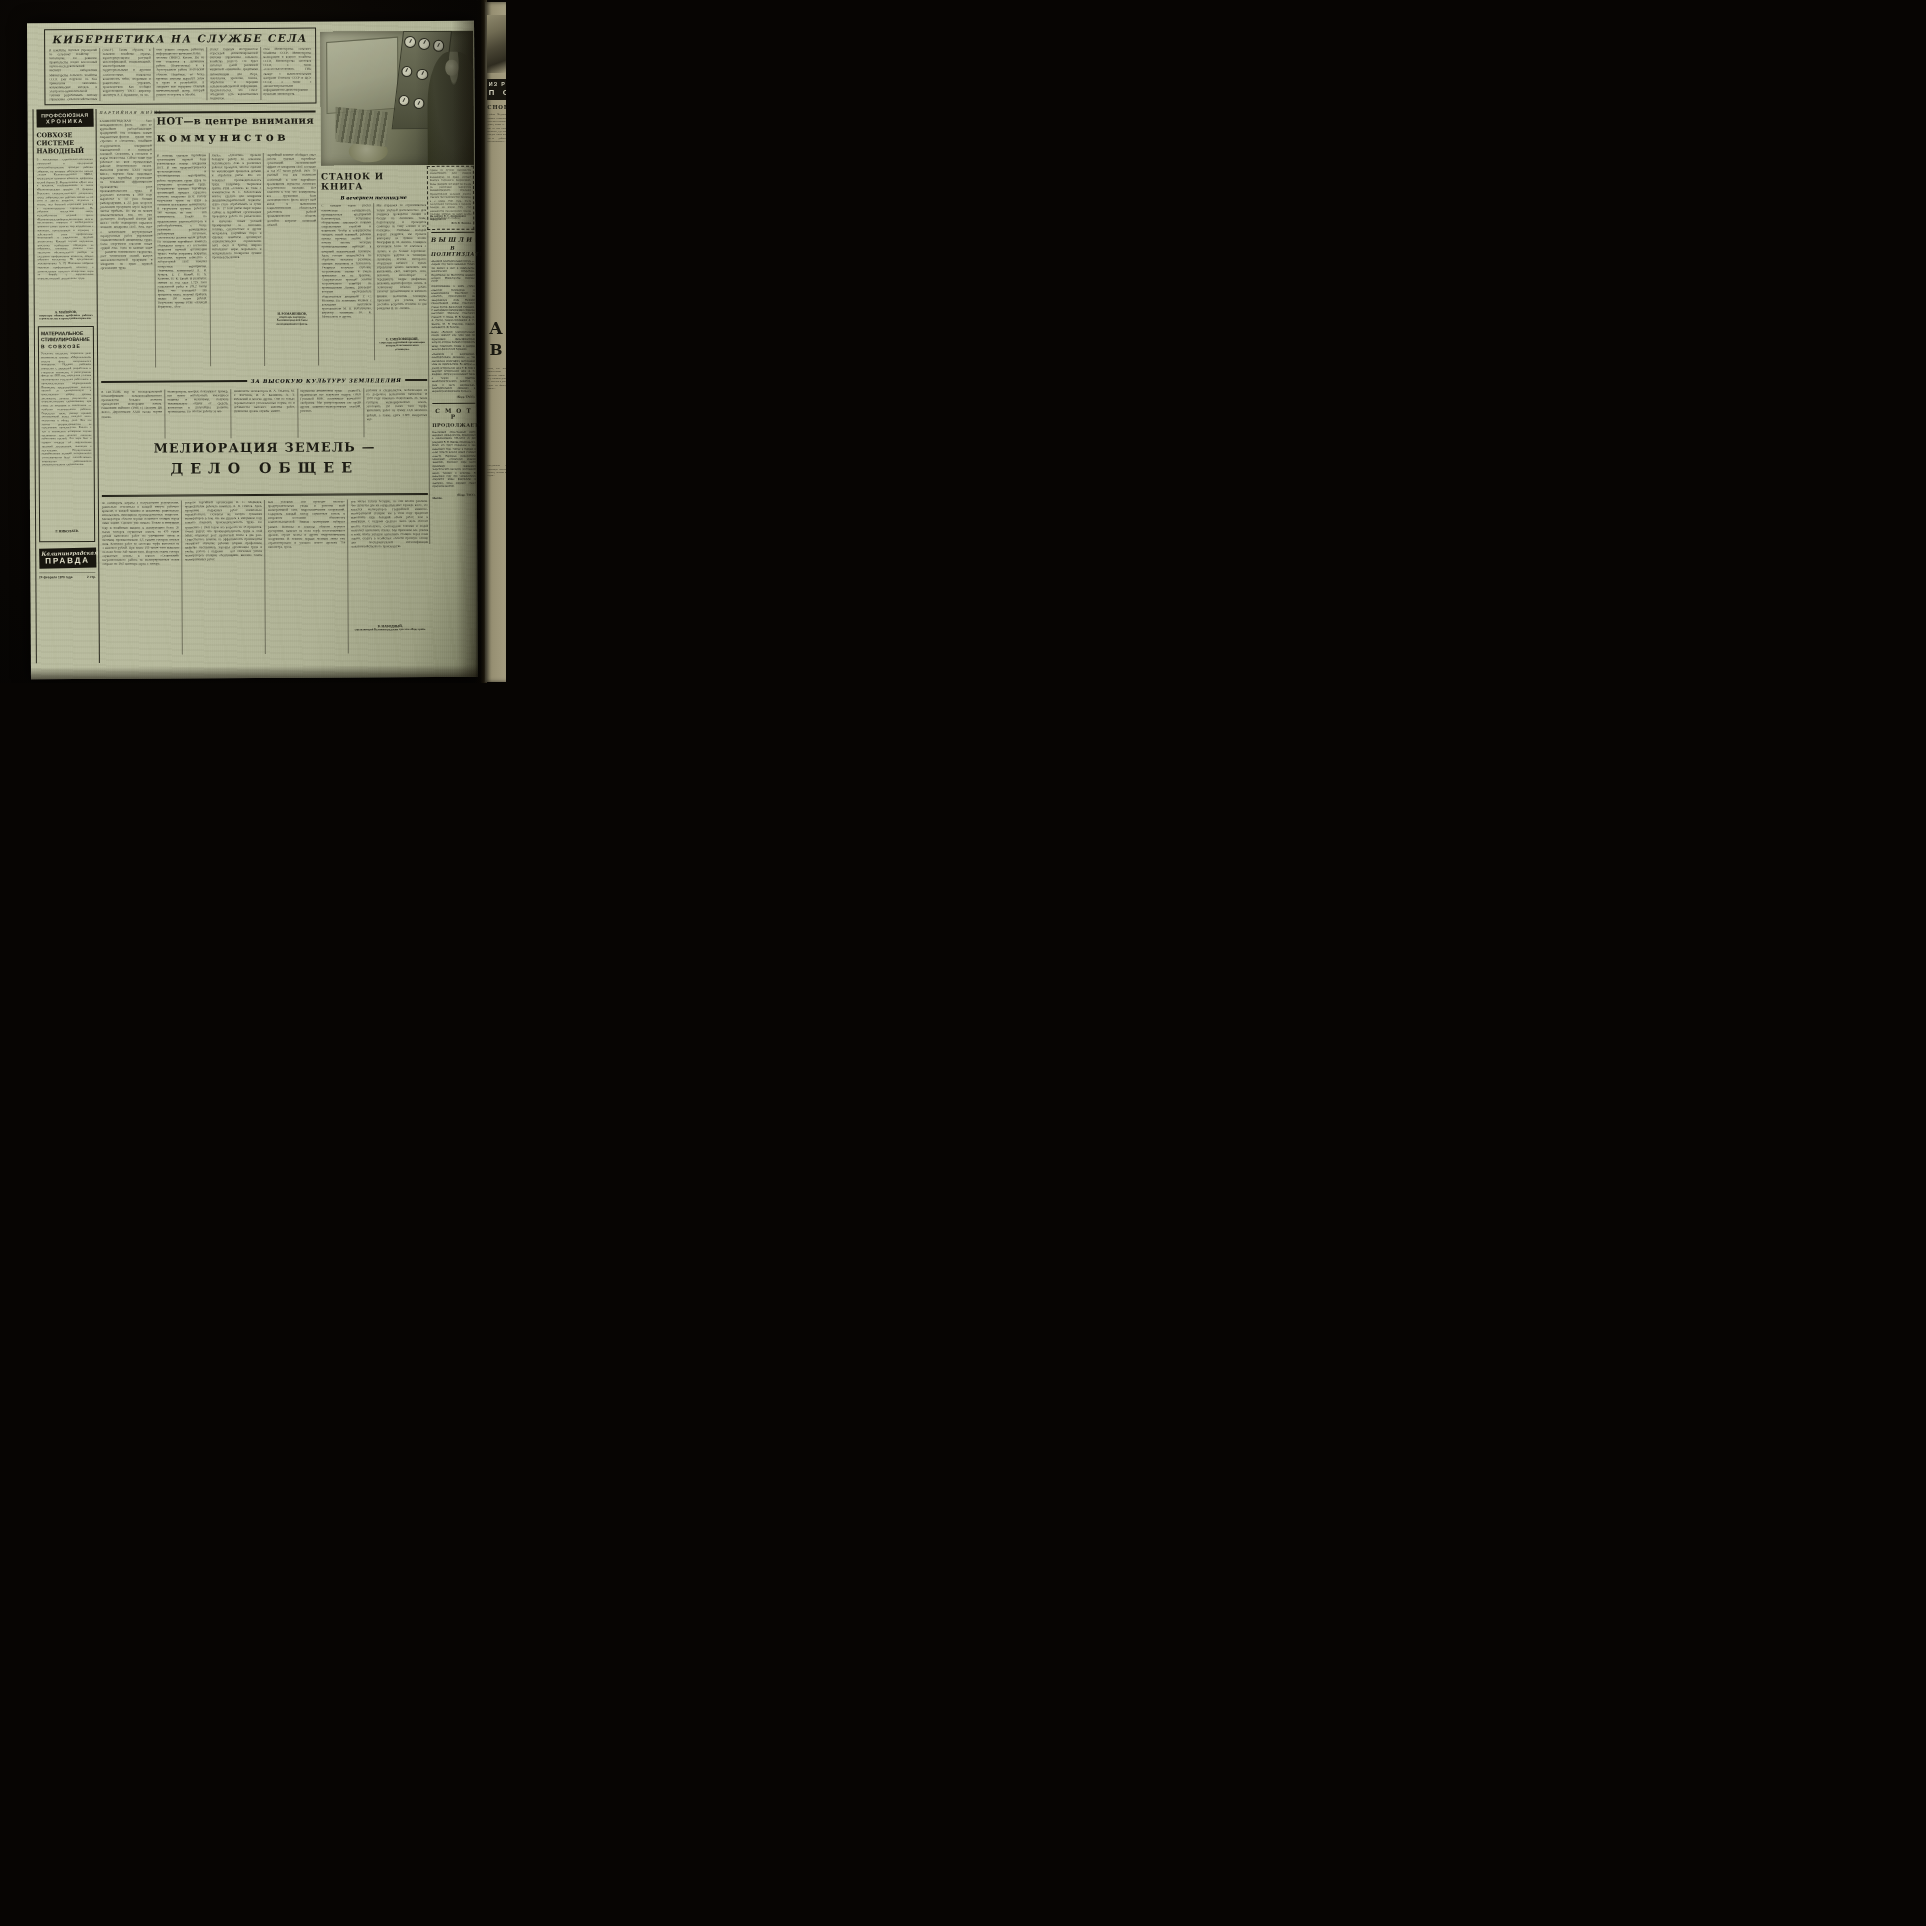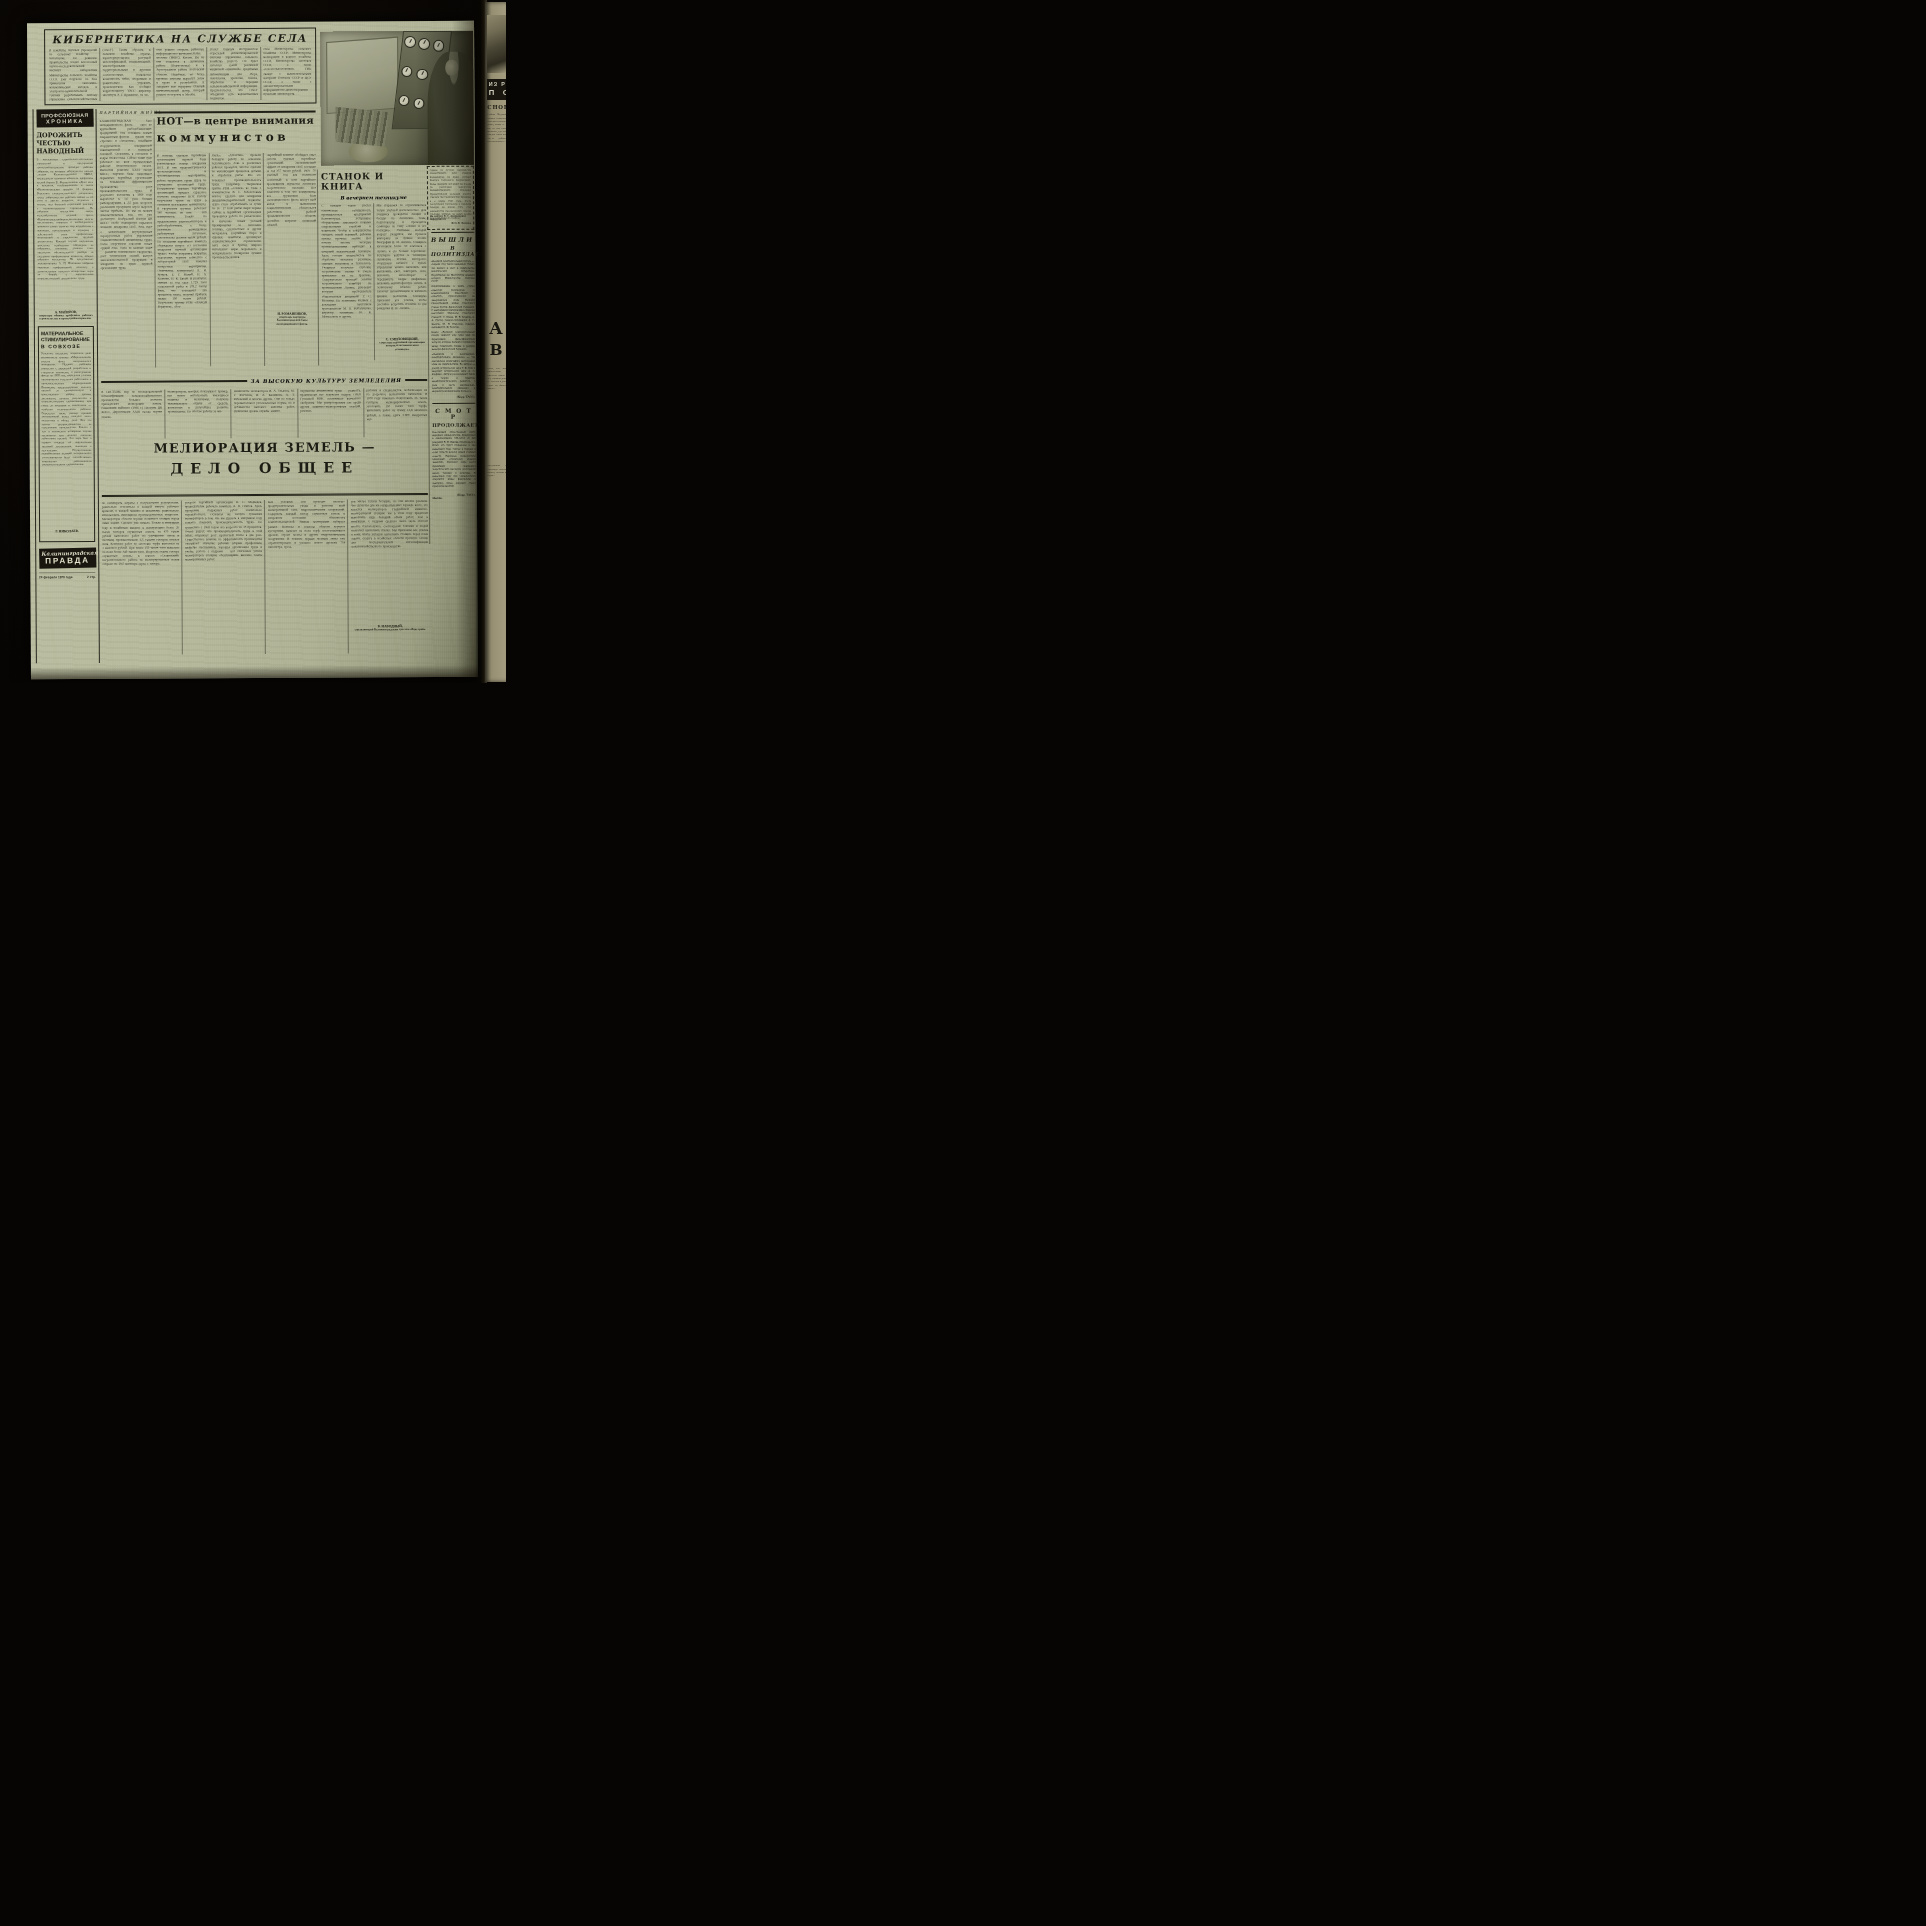--- a/index.html
+++ b/index.html
@@ -83,22 +83,22 @@
                   transform:skewY(6deg);opacity:.8;"></div>
       <div class="abs" style="inset:0;background:linear-gradient(to right,rgba(10,8,4,0) 62%,rgba(10,8,4,.55) 100%);"></div>
     </div>
 
     <aside class="abs" style="left:5px;top:86px;width:64px;height:554px;border-left:0.6px solid #2a291f;border-right:0.6px solid #2a291f;padding:0 2.7px;box-sizing:border-box;">
       <div class="blackbox sanshead" style="padding:2.7px 2.3px 2.3px;text-align:center;transform:rotate(-.6deg);">
         <div style="font-size:5.2px;letter-spacing:0.4px;">ПРОФСОЮЗНАЯ</div>
         <div style="font-size:5.6px;letter-spacing:1.5px;margin-top:0.8px;">ХРОНИКА</div>
       </div>
       <h2 class="serifhead" style="font-size:6.4px;line-height:8px;margin:4.6px 0 3.1px;">
-        <span style="display:block;">ДОРОЖИТЬ</span>
-        <span style="display:block;">ЧЕСТЬЮ</span>
+        <span style="display:block;">СОВХОЗЕ</span>
+        <span style="display:block;">СИСТЕМЕ</span>
         <span style="display:block;">НАВОДНЫЙ</span>
       </h2>
       <div class="body col" style="font-size:2.9px;line-height:3.7px;height:150px;">В коллективах строительно-монтажных управлений и предприятий промстройматериалов проходят рабочие собрания, на которых обсуждается письмо слесаря Калининградского ЦБК-1, председателя цехового комитета профсоюза лесной биржи В. Филиппенкова «Дело всех и каждого», опубликованное в газете «Калининградская правда» 13 февраля. Укреплять социалистическую дисциплину труда, добросовестно работать сейчас — об этом и других вопросах, поднятых в письме, шел большой отраслевой разговор у калининградских строителей. На собрании коллектива завода железобетонных изделий треста «Калининградстройоргмеханизация» многие выступавшие говорили о необходимости принятия самых строгих мер воздействия к пьяницам, прогульщикам и лодырям, о действенной роли профсоюзных организаций в укреплении трудовой дисциплины. Каждый случай нарушения, проступка необходимо обсуждать на собраниях, виновные должны стать предметом обстоятельного разбора на заседании профсоюзного комитета, общего собрания коллектива. По предложению экскаваторщика А. П. Инюшина собрание поручило профсоюзному комитету и администрации наметить конкретные меры по борьбе с нарушителями социалистической дисциплины труда.</div>
       <div class="sig">А. МАЙОРОВ,</div>
       <div class="sigrole">секретарь обкома профсоюза рабочих строительства и промстройматериалов.</div>
 
       <div style="border:0.8px solid #26251b;margin-top:4.6px;padding:3.1px 2.3px 2.3px;height:216px;box-sizing:border-box;overflow:hidden;">
         <h2 class="sanshead" style="font-size:5px;line-height:6.5px;margin-bottom:3.1px;">
           <span style="display:block;">МАТЕРИАЛЬНОЕ</span>
           <span style="display:block;">СТИМУЛИРОВАНИЕ</span>

